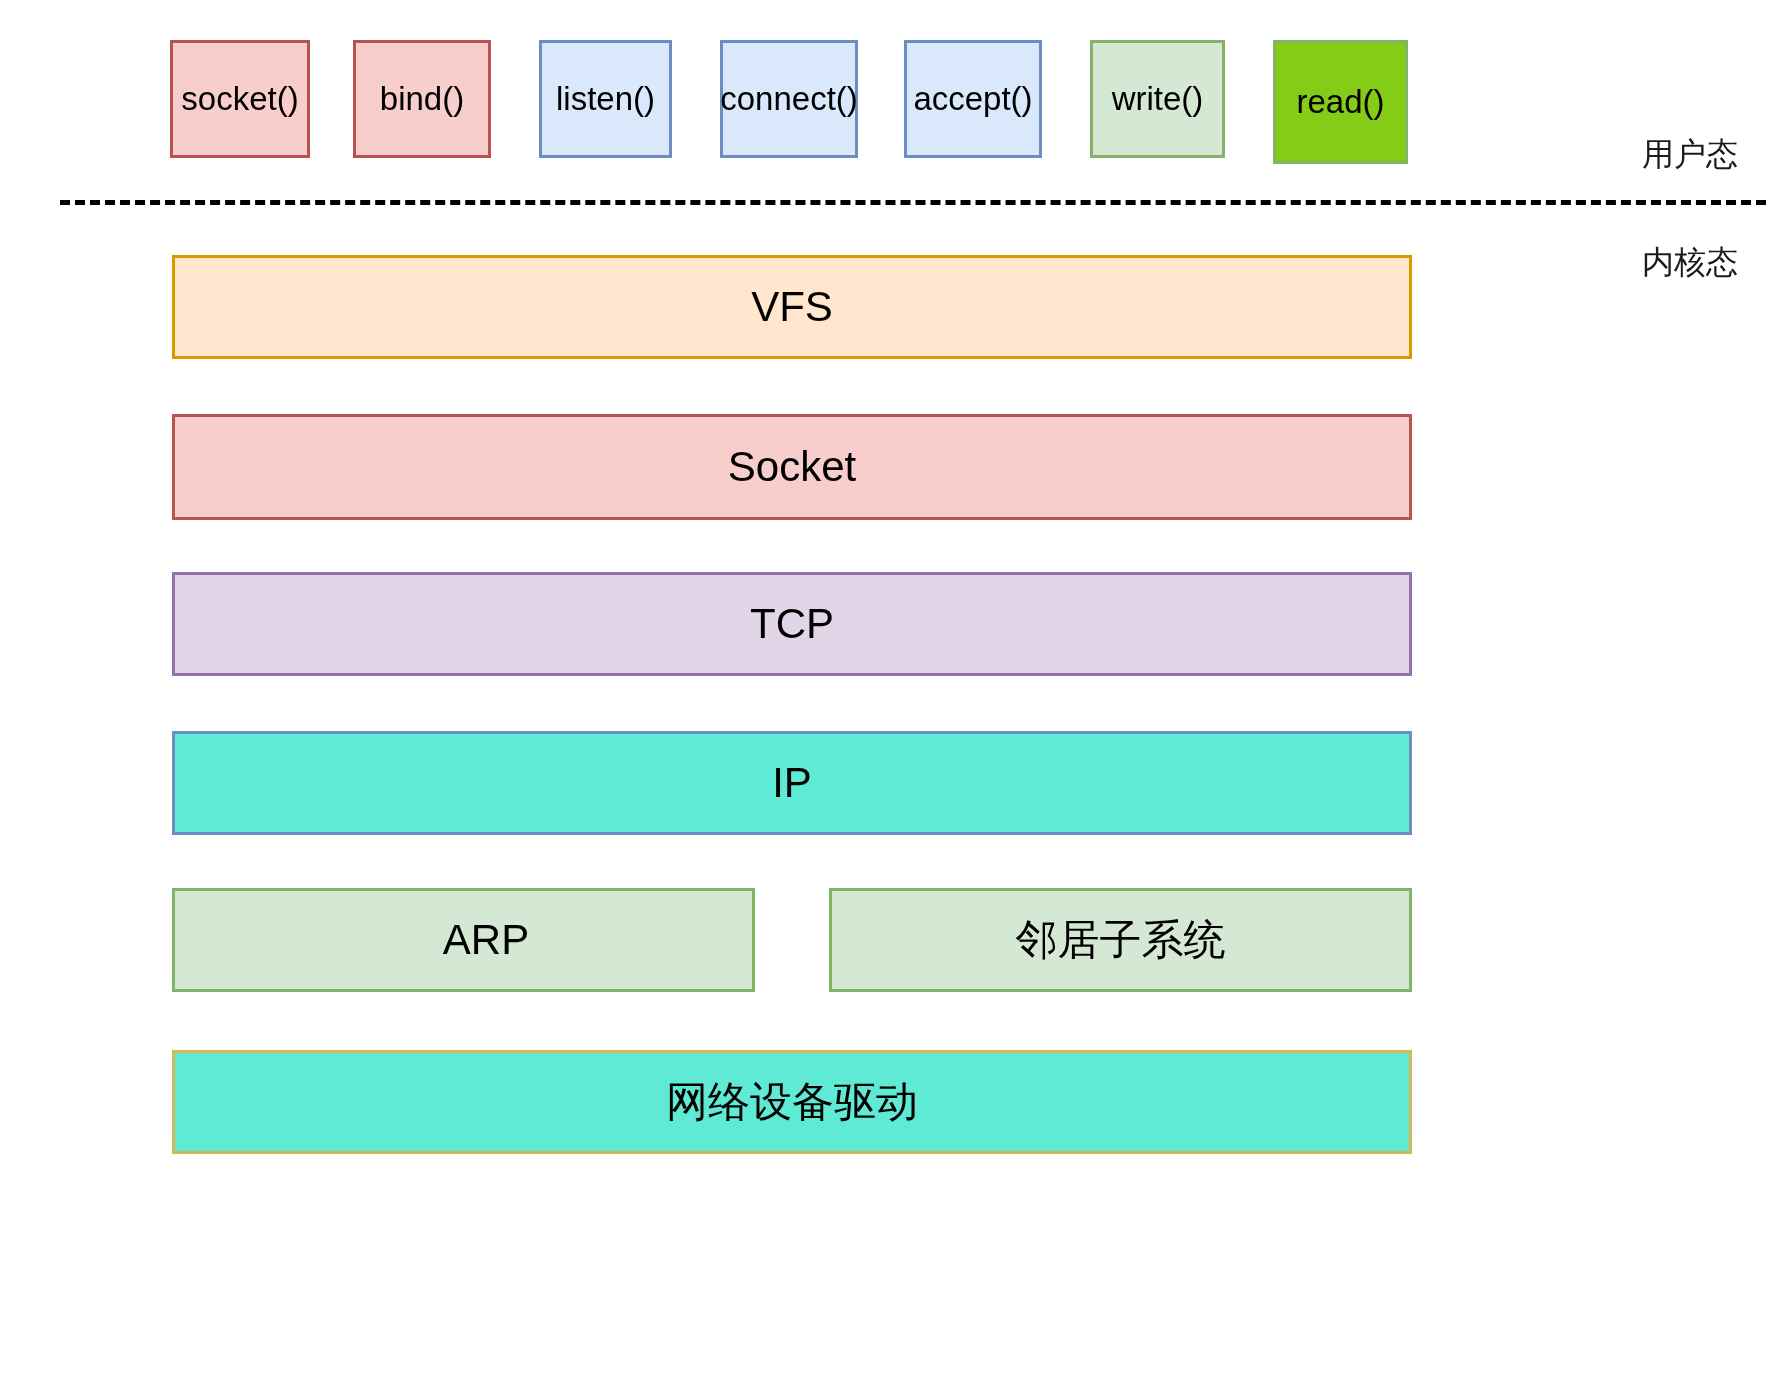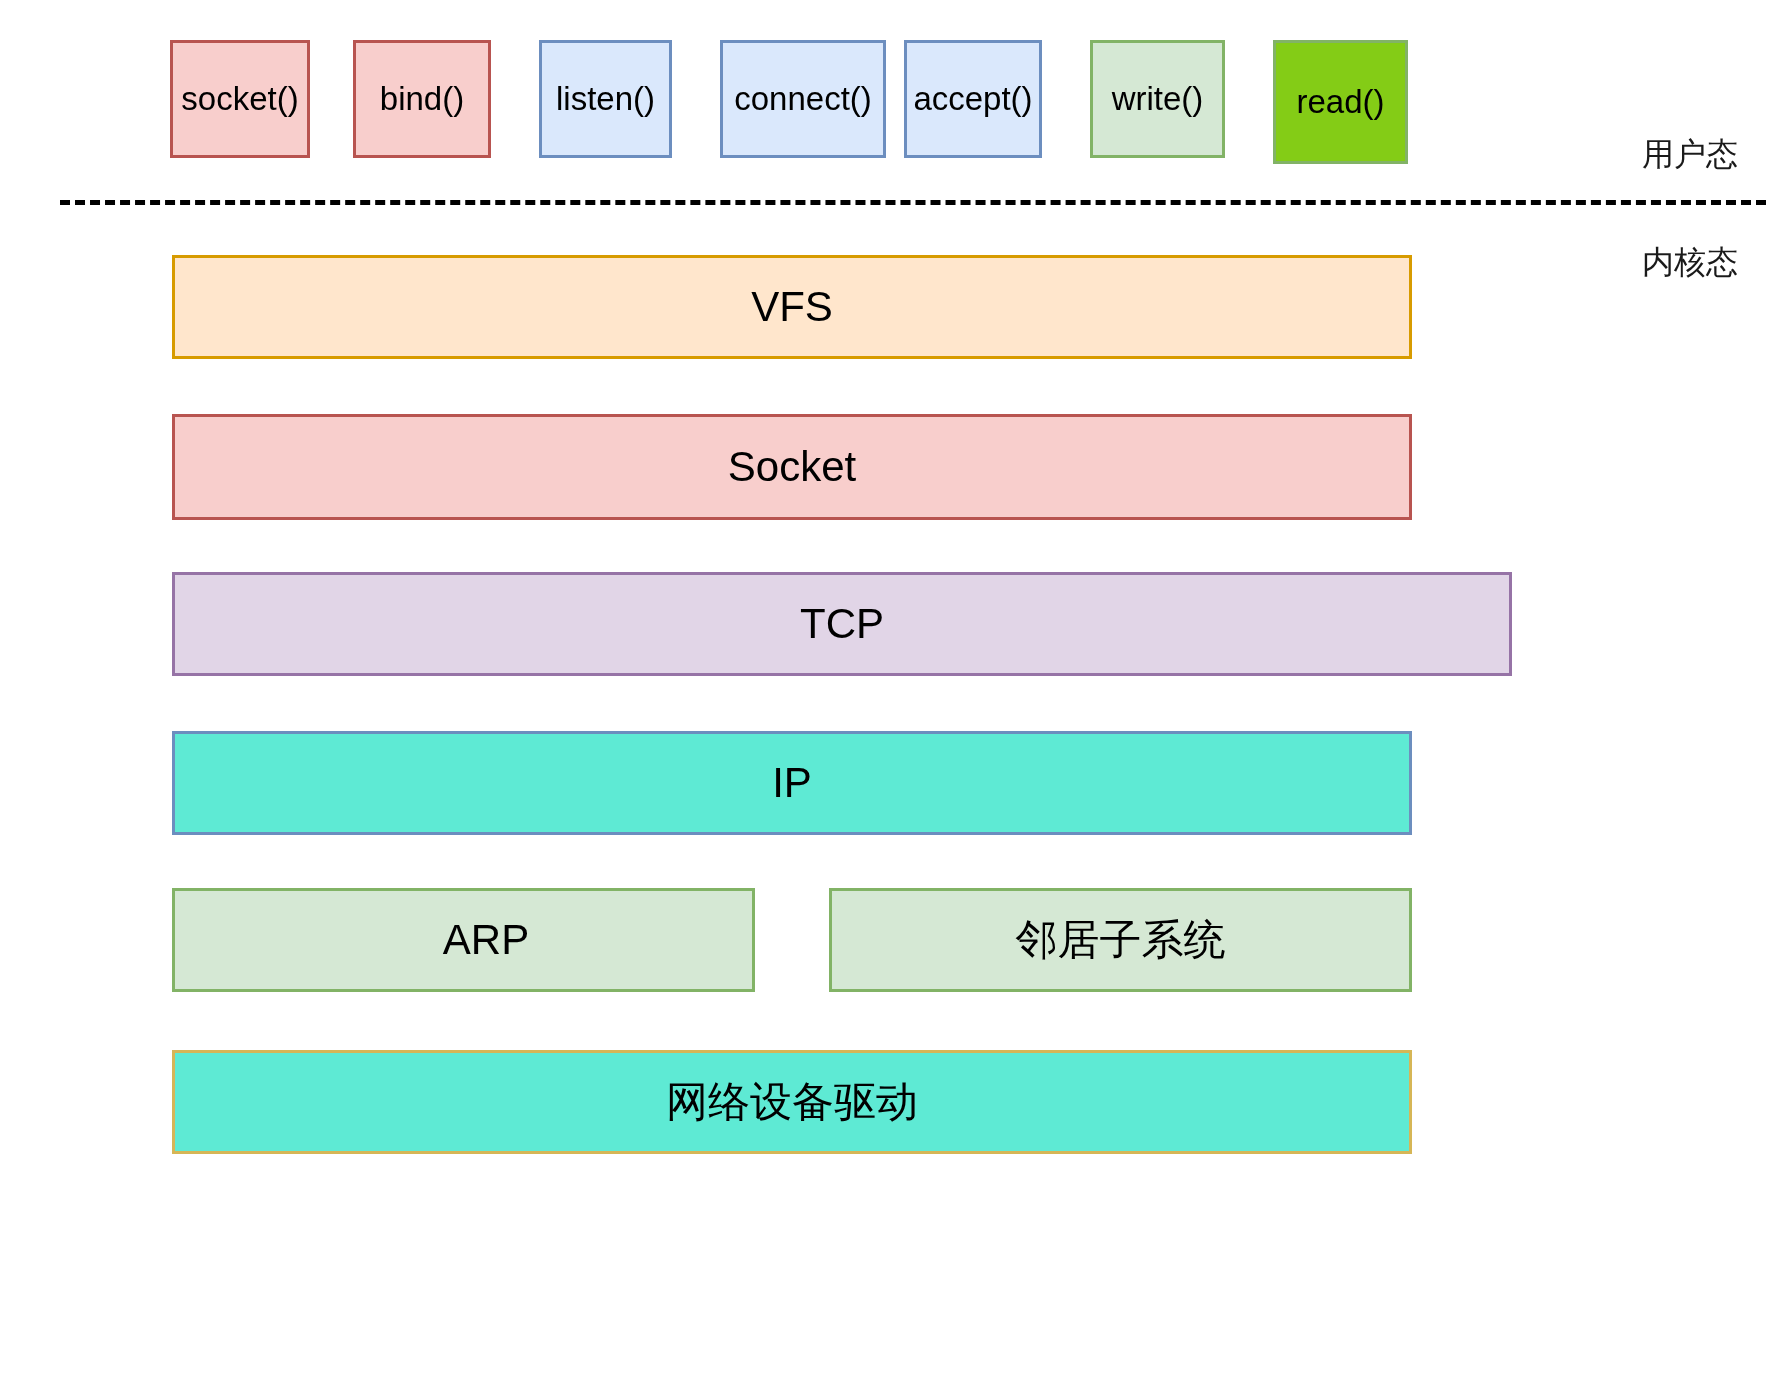--- a/index.html
+++ b/index.html
@@ -69,21 +69,21 @@
   <div class="box syscall-box" style="left:333px; top:40px; width:138px; height:118px;
               background:#f8cecc; border-color:#b85450;">
     <span>bind()</span>
   </div>
 
   <div class="box syscall-box" style="left:519px; top:40px; width:133px; height:118px;
               background:#dae8fc; border-color:#6c8ebf;">
     <span>listen()</span>
   </div>
 
-  <div class="box syscall-box" style="left:700px; top:40px; width:166px; height:118px;
+  <div class="box syscall-box" style="left:700px; top:40px; width:138px; height:118px;
               background:#dae8fc; border-color:#6c8ebf;">
     <span>connect()</span>
   </div>
 
   <div class="box syscall-box" style="left:884px; top:40px; width:138px; height:118px;
               background:#dae8fc; border-color:#6c8ebf;">
     <span>accept()</span>
   </div>
 
   <div class="box syscall-box" style="left:1070px; top:40px; width:135px; height:118px;
@@ -105,21 +105,21 @@
   <div class="box layer-box" style="left:152px; top:255px; width:1240px; height:104px;
               background:#ffe6cc; border-color:#d79b00;">
     <span>VFS</span>
   </div>
 
   <div class="box layer-box" style="left:152px; top:414px; width:1240px; height:106px;
               background:#f8cecc; border-color:#b85450;">
     <span>Socket</span>
   </div>
 
-  <div class="box layer-box" style="left:152px; top:572px; width:1340px; height:104px;
+  <div class="box layer-box" style="left:152px; top:572px; width:1240px; height:104px;
               background:#e1d5e7; border-color:#9673a6;">
     <span>TCP</span>
   </div>
 
   <div class="box layer-box" style="left:152px; top:731px; width:1240px; height:104px;
               background:#5eead4; border-color:#6c8ebf;">
     <span>IP</span>
   </div>
 
   <div class="box layer-box" style="left:152px; top:888px; width:583px; height:104px;

